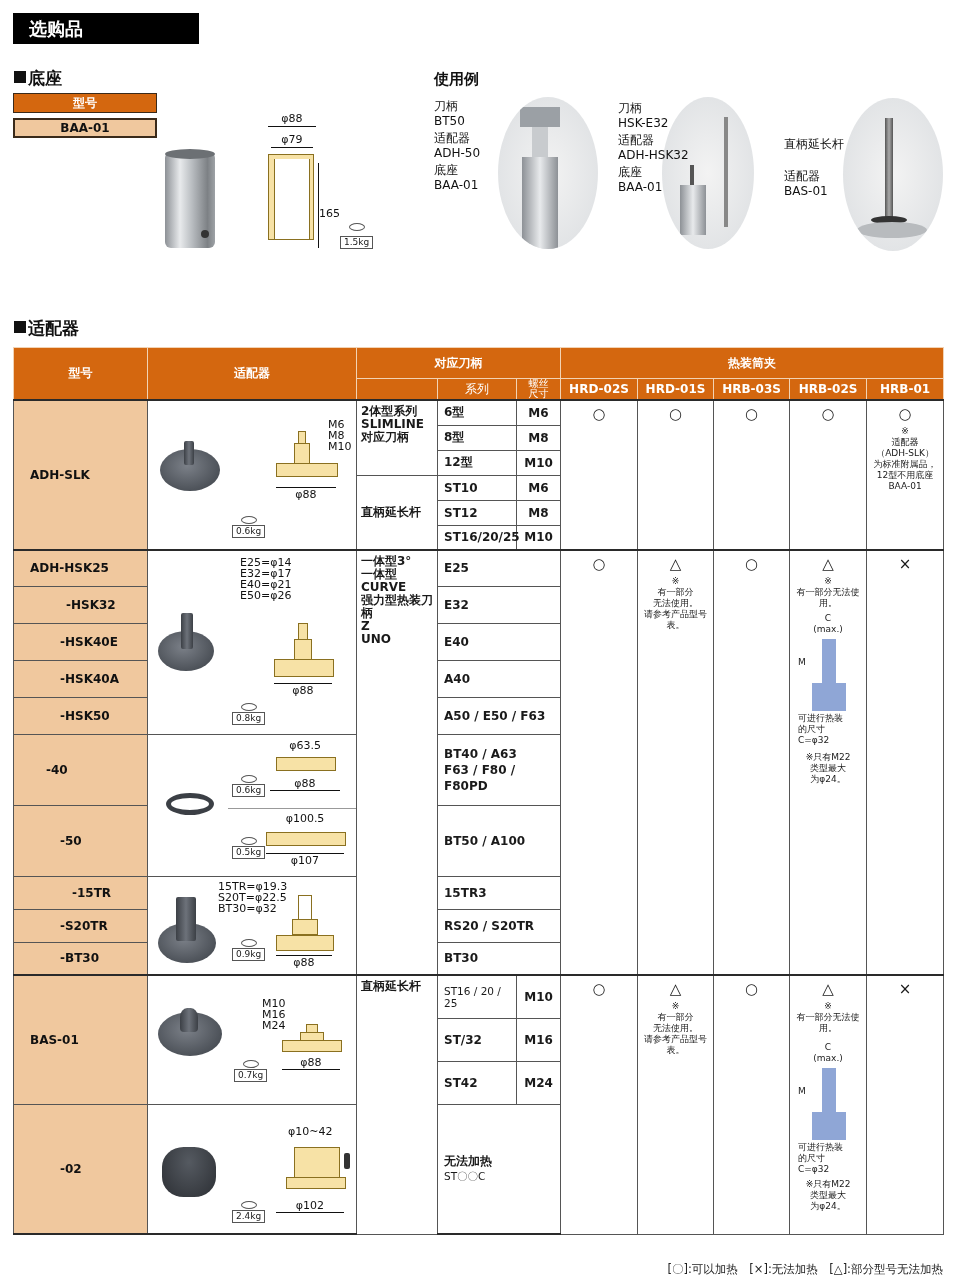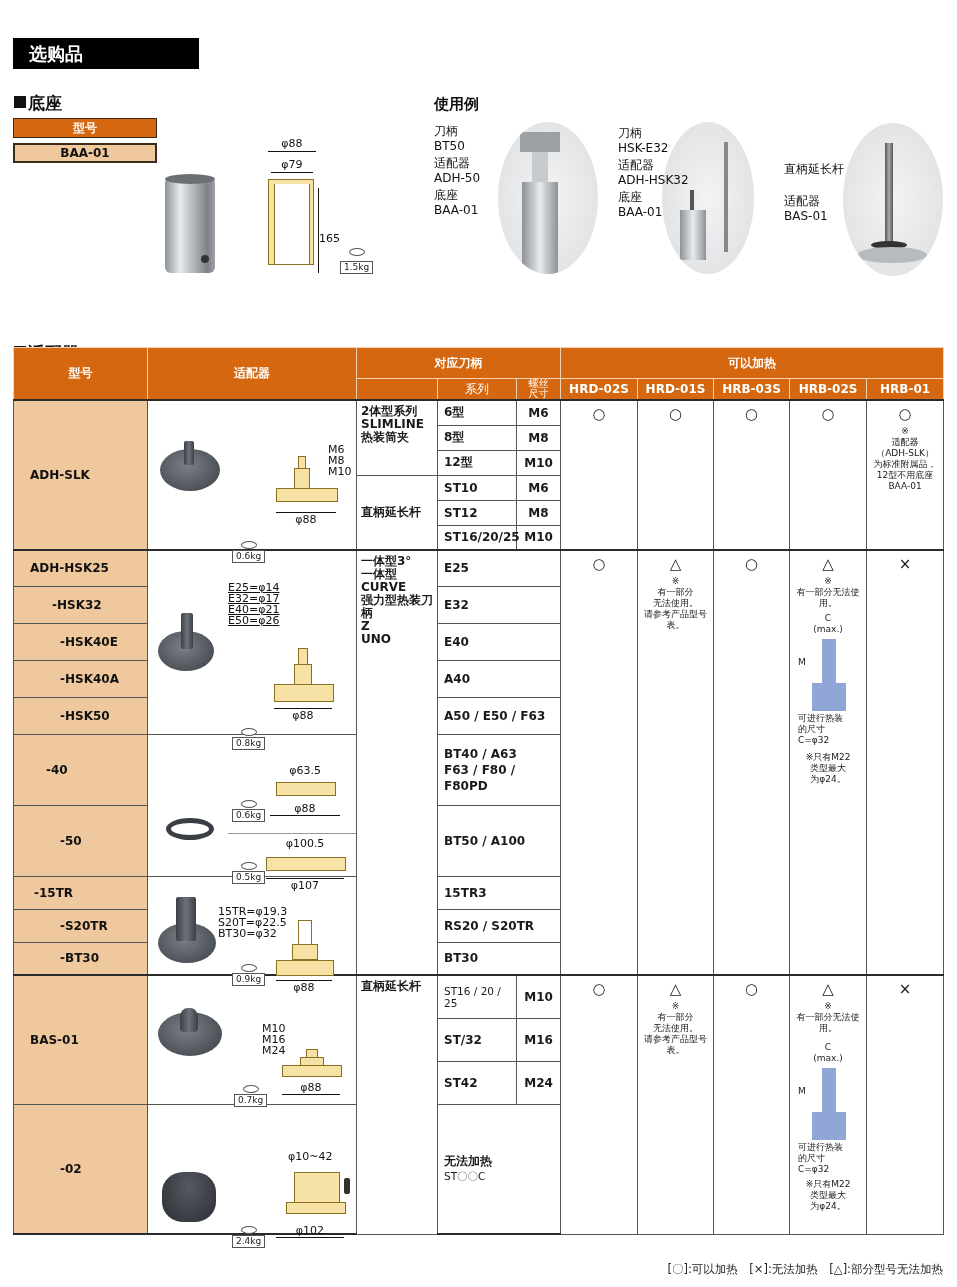--- a/index.html
+++ b/index.html
@@ -1,18 +1,18 @@
 <!DOCTYPE html>
 <html><head>
 <meta charset="utf-8">
 <style>
   html, body { margin:0; padding:0; background:#ffffff; }
   body { width:957px; height:1287px; position:relative; overflow:hidden;
          font-family:"DejaVu Sans","Liberation Sans",sans-serif; color:#1a1a1a; }
-  .abs { position:absolute;margin-top:25px; }
+  .abs { position:absolute; }
   .title-bar { left:13px; top:13px; width:186px; height:31px; background:#000; color:#fff;
     font-size:18px; font-weight:bold; line-height:31px; padding-left:16px; box-sizing:border-box; }
   .sec-title { font-size:17px; font-weight:bold; color:#111; }
   .sec-title .sq { display:inline-block; width:12px; height:12px; background:#111; margin-right:2px; vertical-align:1px; }
   .model-hdr { left:13px; top:93px; width:144px; height:20px; background:#d4670f; border:1px solid #3a2a1a;
     box-sizing:border-box; color:#fff; font-weight:bold; font-size:12px; text-align:center; line-height:18px; }
   .model-val { left:13px; top:118px; width:144px; height:20px; background:#f0c89e; border:2px solid #3a2a1a;
     box-sizing:border-box; color:#111; font-weight:bold; font-size:12px; text-align:center; line-height:16px; }
   .photo-cyl { left:165px; top:152px; width:50px; height:96px; border-radius:6px;
     background:linear-gradient(90deg,#8d9196 0%,#e8eaec 30%,#b7bbbf 55%,#7d8185 85%,#9ea2a6 100%); }
@@ -130,21 +130,21 @@
       <col style="width:76px">
       <col style="width:76px">
       <col style="width:77px">
       <col style="width:77px">
   </colgroup>
   <tbody>
       <tr style="height:31px;">
     <th rowspan="2">型号</th>
     <th rowspan="2">适配器</th>
     <th colspan="3">对应刀柄</th>
-    <th colspan="5">可以加热</th>
+    <th colspan="5">热装筒夹</th>
   </tr>
   <tr style="height:15px;">
     <th style="border-top-color:#d4670f;"></th>
     <th style="font-weight:normal;">系列</th>
     <th style="font-weight:normal;font-size:10px;line-height:10px;white-space:pre-line;">螺丝
 尺寸</th>
     <th>HRD-02S</th>
     <th>HRD-01S</th>
     <th>HRB-03S</th>
     <th>HRB-02S</th>
@@ -162,21 +162,21 @@
             <div>M10</div>
       </div>
       <div class="abs gold" style="left:150px;top:30px;width:6px;height:12px;"></div>
       <div class="abs gold" style="left:146px;top:42px;width:14px;height:20px;"></div>
       <div class="abs gold" style="left:128px;top:62px;width:60px;height:12px;"></div>
       <div class="abs dim" style="left:128px;top:86px;width:60px;text-align:center;border-top:1px solid #111;">φ88</div>
       <div class="abs weight-wrap" style="left:84px;top:115px;"><div class="knob"></div><span class="weight">0.6kg</span></div>
     </td>
     <td rowspan="3" class="type-cell outer-top" style="white-space:pre-line;">2体型系列
 SLIMLINE
-热装筒夹</td>
+对应刀柄</td>
     <td class="series-cell outer-top">6型</td>
     <td class="thread-cell outer-top">M6</td>
     <td rowspan="6" class="heat-cell outer-top">
           <span class="sym">○</span>
         </td>
     <td rowspan="6" class="heat-cell outer-top">
           <span class="sym">○</span>
         </td>
     <td rowspan="6" class="heat-cell outer-top">
           <span class="sym">○</span>
@@ -214,21 +214,21 @@
   <tr style="height:25px;">
     <td class="series-cell">ST16/20/25</td>
     <td class="thread-cell">M10</td>
   </tr>
 
   <tr style="height:36px;">
     <td class="model-cell outer-top" style="padding-left:16px;">ADH-HSK25</td>
     <td rowspan="5" class="img-cell outer-top">
       <div class="gray-disc" style="left:10px;top:80px;width:56px;height:40px;"></div>
       <div class="gray-stem" style="left:33px;top:62px;width:12px;height:36px;"></div>
-      <div class="abs dim" style="left:80px;top:6px;line-height:11px;text-decoration:underline;">
+      <div class="abs dim" style="left:92px;top:6px;line-height:11px;">
         <div>E25=φ14</div>
             <div>E32=φ17</div>
             <div>E40=φ21</div>
             <div>E50=φ26</div>
       </div>
       <div class="abs gold" style="left:150px;top:72px;width:8px;height:16px;"></div>
       <div class="abs gold" style="left:146px;top:88px;width:16px;height:20px;"></div>
       <div class="abs gold" style="left:126px;top:108px;width:58px;height:16px;"></div>
       <div class="abs dim" style="left:126px;top:132px;width:58px;text-align:center;border-top:1px solid #111;">φ88</div>
       <div class="abs weight-wrap" style="left:84px;top:152px;"><div class="knob"></div><span class="weight">0.8kg</span></div>
@@ -268,21 +268,21 @@
 C=φ32</div>
       <div class="note" style="white-space:pre-line;margin-top:6px;">※只有M22
 类型最大
 为φ24。</div>
     </td>
     <td rowspan="10" class="heat-cell outer-top">
           <span class="sym">×</span>
         </td>
   </tr>
   <tr style="height:37px;">
-    <td class="model-cell" style="padding-left:38px;">-HSK32</td>
+    <td class="model-cell" style="padding-left:52px;">-HSK32</td>
     <td colspan="2" class="series-cell">E32</td>
   </tr>
   <tr style="height:37px;">
     <td class="model-cell" style="padding-left:46px;">-HSK40E</td>
     <td colspan="2" class="series-cell">E40</td>
   </tr>
   <tr style="height:37px;">
     <td class="model-cell" style="padding-left:46px;">-HSK40A</td>
     <td colspan="2" class="series-cell">A40</td>
   </tr>
@@ -305,21 +305,21 @@
       <div class="abs weight-wrap" style="left:84px;top:102px;"><div class="knob"></div><span class="weight">0.5kg</span></div>
     </td>
     <td colspan="2" class="series-cell" style="white-space:pre-line;line-height:16px;">BT40 / A63
 F63 / F80 / F80PD</td>
   </tr>
   <tr style="height:71px;">
     <td class="model-cell" style="padding-left:46px;">-50</td>
     <td colspan="2" class="series-cell">BT50 / A100</td>
   </tr>
   <tr style="height:33px;">
-    <td class="model-cell" style="padding-left:20px;">-15TR</td>
+    <td class="model-cell" style="padding-left:58px;">-15TR</td>
     <td rowspan="3" class="img-cell">
       <div class="gray-disc" style="left:10px;top:46px;width:58px;height:40px;"></div>
       <div class="gray-stem" style="left:28px;top:20px;width:20px;height:44px;"></div>
       <div class="abs dim" style="left:70px;top:4px;line-height:11px;">
         <div>15TR=φ19.3</div>
             <div>S20T=φ22.5</div>
             <div>BT30=φ32</div>
       </div>
       <div class="abs gold" style="left:150px;top:18px;width:12px;height:24px;background:#fff;"></div>
       <div class="abs gold" style="left:144px;top:42px;width:24px;height:14px;"></div>

